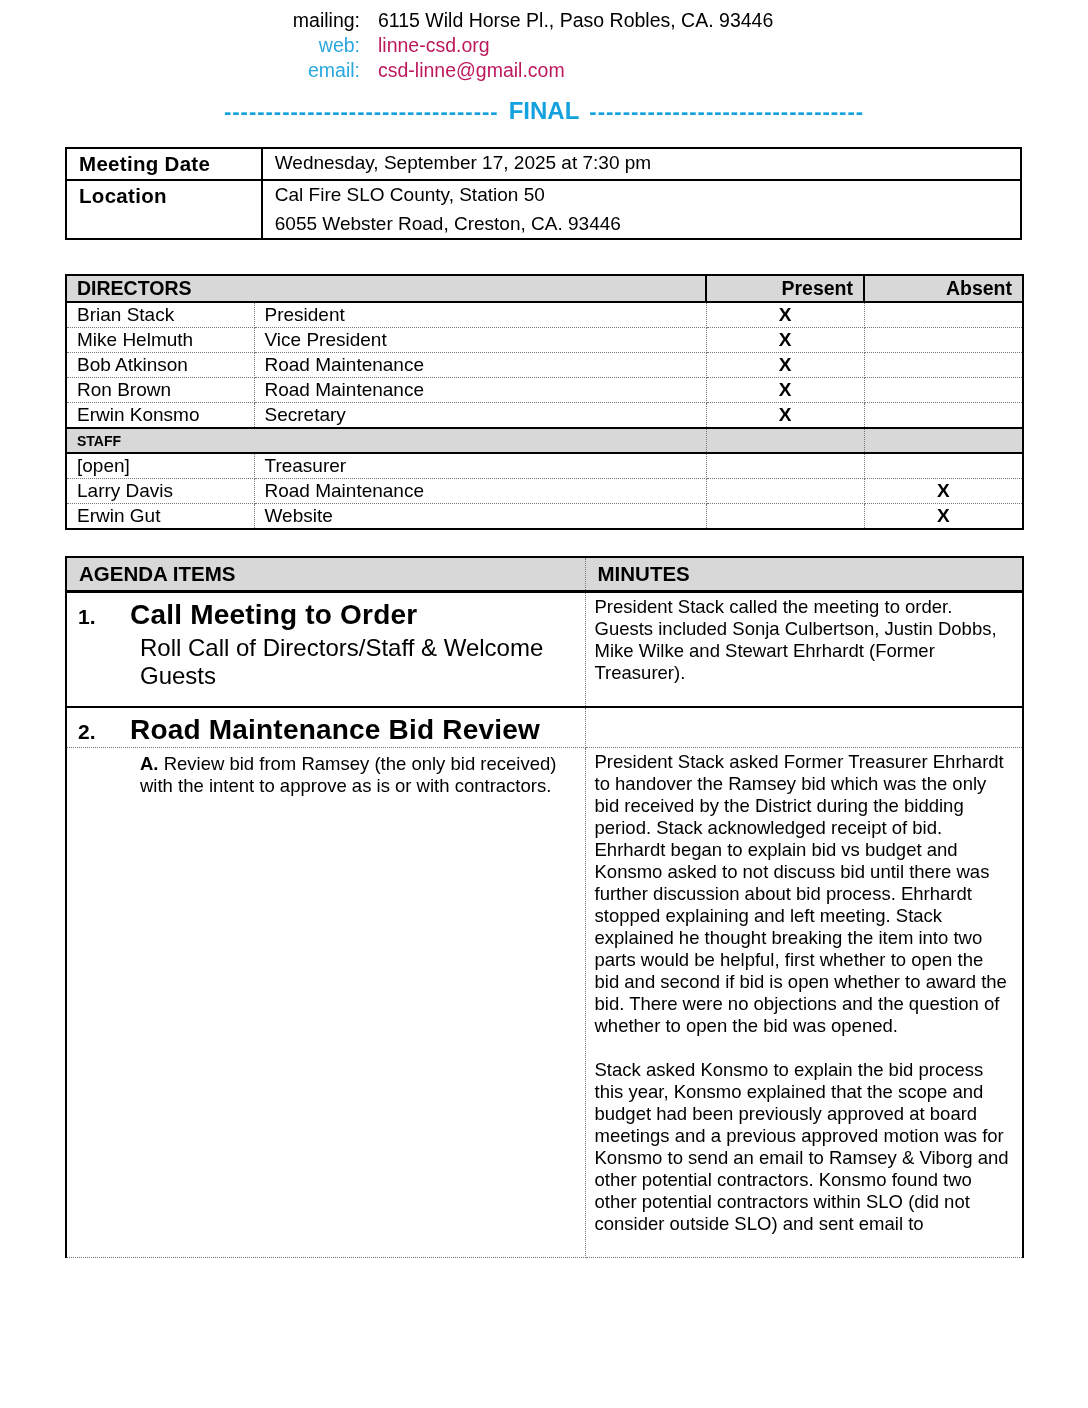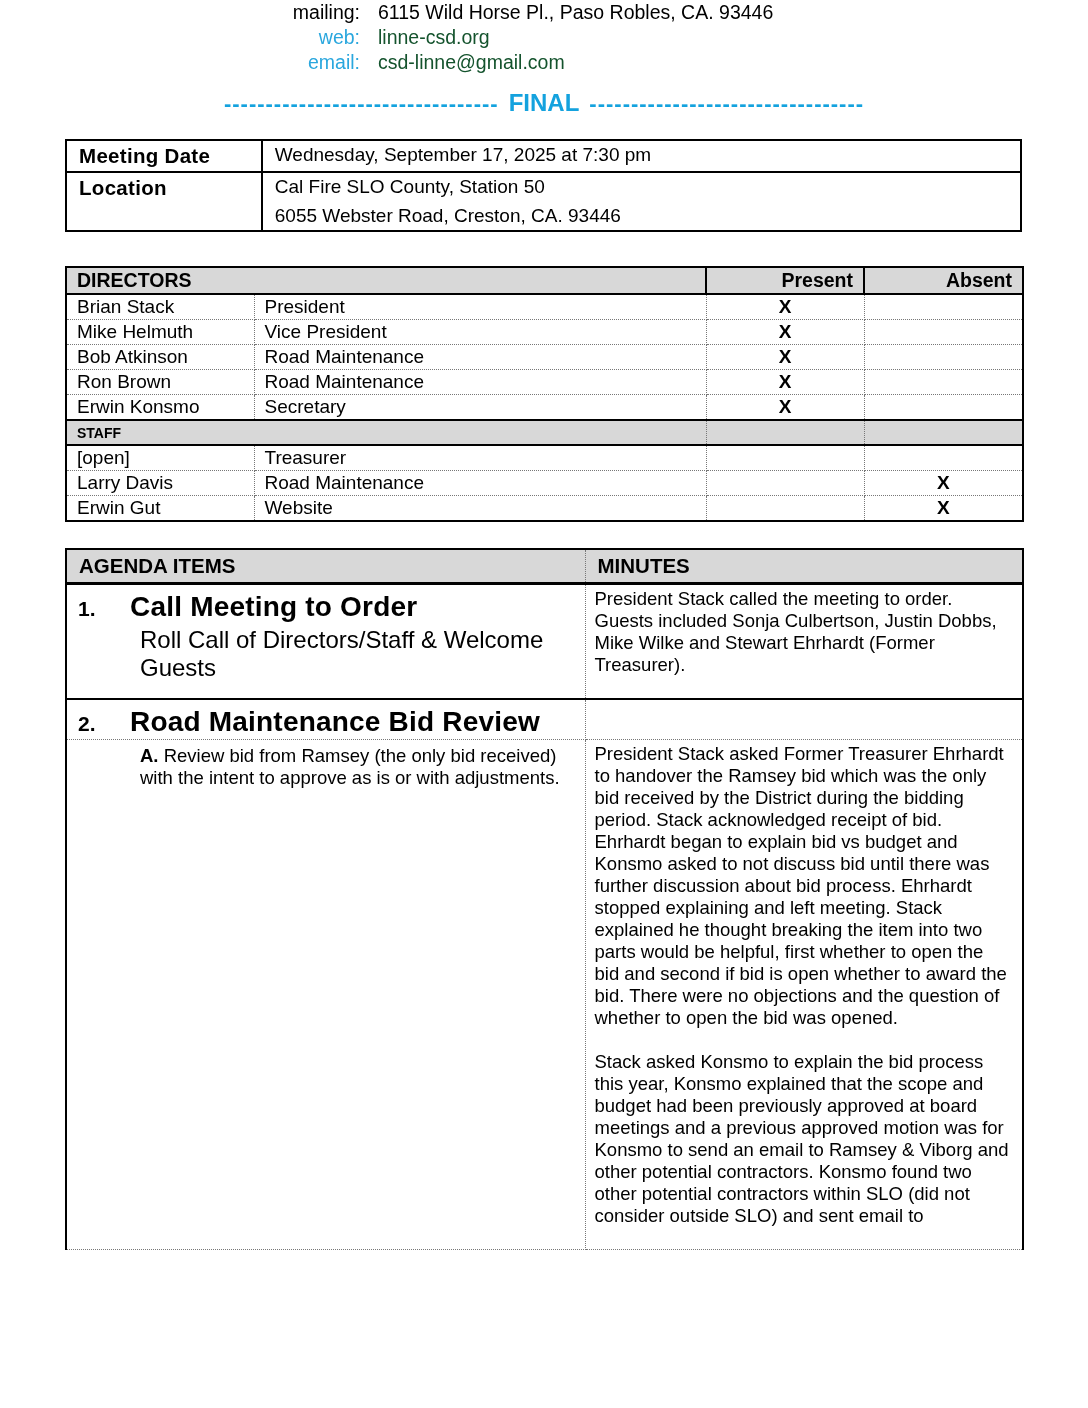--- a/index.html
+++ b/index.html
@@ -11,26 +11,26 @@
   }
   .page { position: relative; width: 1088px; height: 1408px; }
 
   
   .org-title {
     margin: 60px 0 0 0; text-align: center;
     font-size: 28px; font-weight: bold;
     text-decoration: underline; text-decoration-thickness: 3px;
     letter-spacing: 0.5px;
   }
-  .contact { font-size: 19.5px; line-height: 25px; }
+  .contact { margin-top: 8px; font-size: 19.5px; line-height: 25px; }
   .contact-row { display: flex; }
   .c-label { width: 360px; text-align: right; }
   .c-val { padding-left: 18px; }
   .blue { color: #2aa7de; }
-  a.doclink { color: #14532d; text-decoration: none; }
+  a.doclink { color: #be185d; text-decoration: none; }
 
   .doc-title { margin-top: 42px; text-align: center; font-size: 24.5px; font-weight: bold; letter-spacing: 0.3px; }
   .final-line { margin-top: 14px; text-align: center; font-size: 22px; font-weight: bold; color: #14a2de; white-space: nowrap; }
   .final-line .dashes { letter-spacing: 1px; }
   .final-line .final-word { padding: 0 10px; font-size: 24px; }
 
   
   table.info {
     margin: 22px 0 0 65px; width: 957px;
     border-collapse: collapse; font-size: 19px;
@@ -223,21 +223,21 @@
       <td class="a-divider">
         <div class="item-head">
           <span class="item-num">2.</span><span class="item-title">Road Maintenance Bid Review</span>
         </div>
       </td>
       <td class="minutes-cell"></td>
     </tr>
     <tr class="a-row3">
       <td class="a-divider">
         <div class="sub-item">
-          <b>A.</b> <span>Review bid from Ramsey (the only bid received) with the intent to approve as is or with adjustments.</span>
+          <b>A.</b> <span>Review bid from Ramsey (the only bid received) with the intent to approve as is or with contractors.</span>
         </div>
       </td>
       <td class="minutes-cell">
         <p>President Stack asked Former Treasurer Ehrhardt to handover the Ramsey bid which was the only bid received by the District during the bidding period. Stack acknowledged receipt of bid. Ehrhardt began to explain bid vs budget and Konsmo asked to not discuss bid until there was further discussion about bid process. Ehrhardt stopped explaining and left meeting. Stack explained he thought breaking the item into two parts would be helpful, first whether to open the bid and second if bid is open whether to award the bid. There were no objections and the question of whether to open the bid was opened.</p>
         <p>Stack asked Konsmo to explain the bid process this year, Konsmo explained that the scope and budget had been previously approved at board meetings and a previous approved motion was for Konsmo to send an email to Ramsey &amp; Viborg and other potential contractors. Konsmo found two other potential contractors within SLO (did not consider outside SLO) and sent email to</p>
       </td>
     </tr>
   </tbody>
     </table>
 

